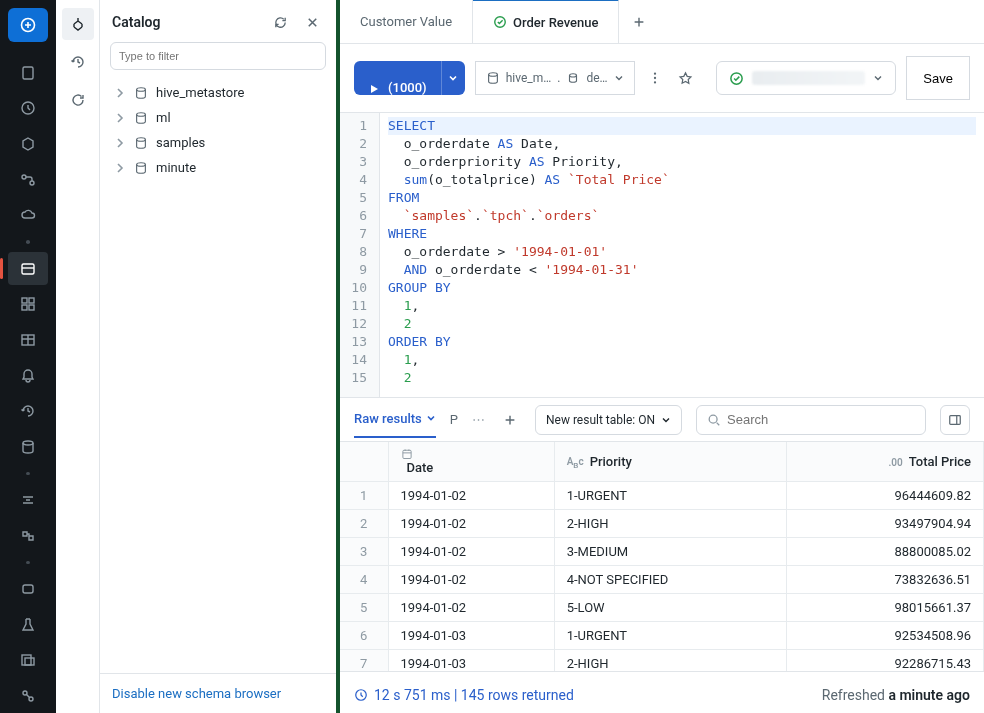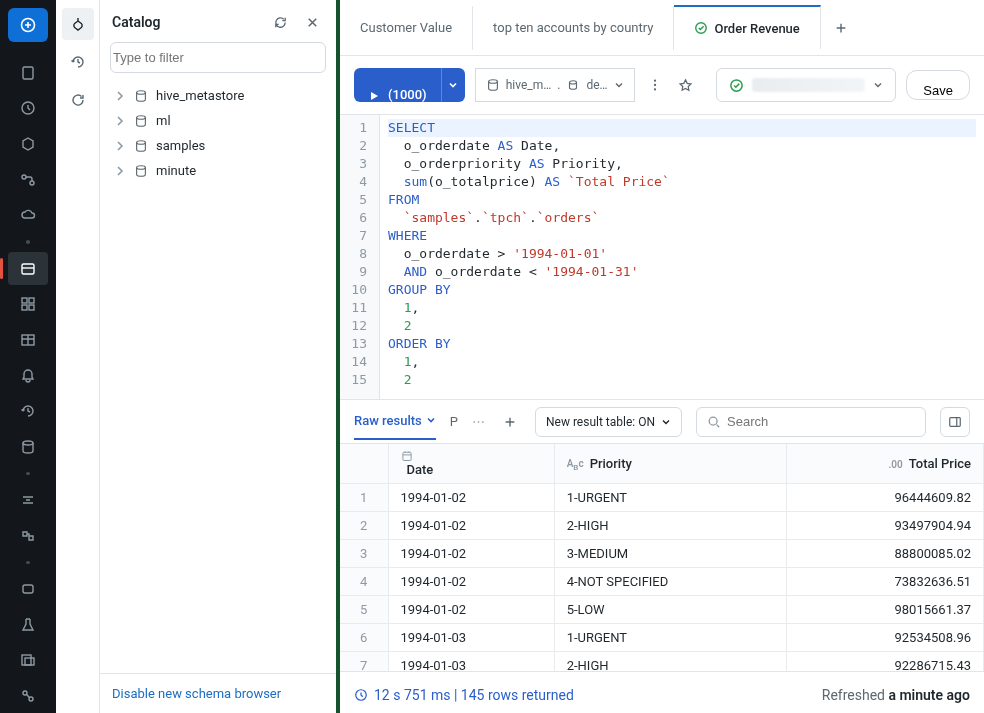--- a/index.html
+++ b/index.html
@@ -12,46 +12,46 @@
 .rail-btn.active::before { content: ""; position: absolute; left: -8px; top: 6px; bottom: 6px; width: 3px; background: #e55340; border-radius: 2px; }
 .rail-dot { width: 4px; height: 4px; background: #444c54; border-radius: 50%; margin: 6px 0; }
 .sidebar2 { width: 44px; border-right: 1px solid #e1e5e9; display: flex; flex-direction: column; align-items: center; padding-top: 8px; gap: 6px; background: #fff; }
 .sidebar2-btn { width: 32px; height: 32px; display: flex; align-items: center; justify-content: center; color: #5b6871; border-radius: 4px; cursor: pointer; }
 .sidebar2-btn.active { background: #eef1f4; color: #1f272d; }
 .catalog { width: 240px; border-right: 4px solid #14532d; display: flex; flex-direction: column; background: #fff; }
 .catalog-header { display: flex; align-items: center; padding: 10px 12px 8px; gap: 8px; }
 .catalog-title { font-weight: 600; font-size: 14px; flex: 1; }
 .icon-btn { width: 24px; height: 24px; display: flex; align-items: center; justify-content: center; color: #5b6871; cursor: pointer; border-radius: 4px; }
 .catalog-filter { margin: 0 10px 10px; }
-.catalog-filter input { width: 100%; padding: 7px 2px; border: 1px solid #d5dae0; border-radius: 6px; font-size: 13px; outline: none; }
+.catalog-filter input { width: 100%; padding: 7px 8px; border: 1px solid #d5dae0; border-radius: 6px; font-size: 11px; outline: none; }
 .chips { display: flex; gap: 6px; padding: 0 10px 10px; }
 .chip { padding: 4px 12px; border: 1px solid #d5dae0; border-radius: 12px; font-size: 12px; cursor: pointer; }
 .chip.active { background: #eef1f4; border-color: #c0c7ce; }
 .tree { flex: 1; overflow-y: auto; padding: 0 6px; }
 .tree-item { display: flex; align-items: center; gap: 6px; padding: 5px 8px; cursor: pointer; border-radius: 4px; }
 .tree-chevron { width: 14px; color: #8e9aa3; display: flex; }
 .tree-icon { width: 16px; color: #5b6871; display: flex; }
 .catalog-footer { padding: 12px; border-top: 1px solid #e1e5e9; }
 .catalog-footer a { color: #1b6ec2; text-decoration: none; font-size: 13px; cursor: pointer; }
 .main { flex: 1; display: flex; flex-direction: column; min-width: 0; background: #fff; }
-.tabs { display: flex; align-items: center; border-bottom: 1px solid #e1e5e9; height: 56px; }
+.tabs { display: flex; align-items: center; border-bottom: 1px solid #e1e5e9; height: 44px; }
 .tab { padding: 0 20px; height: 44px; display: flex; align-items: center; gap: 6px; border-right: 1px solid #e1e5e9; font-size: 13px; cursor: pointer; color: #5b6871; }
 .tab.active { color: #1f272d; border-top: 2px solid #1b6ec2; margin-top: -1px; background: #fff; position: relative; font-weight: 500; }
 .tab.active .check-icon { color: #2a9d4e; }
 .tabs-add { width: 40px; display: flex; align-items: center; justify-content: center; color: #5b6871; cursor: pointer; }
 .toolbar { display: flex; align-items: center; padding: 12px 14px; gap: 10px; border-bottom: 1px solid #e1e5e9; }
 .run-btn { display: flex; align-items: center; background: #2a5fcb; border-radius: 6px; overflow: hidden; height: 34px; }
 .run-main { display: flex; align-items: flex-end; gap: 8px; padding: 0 14px; color: #fff; cursor: pointer; height: 100%; font-weight: 500; font-size: 13px; }
 .run-drop { width: 30px; display: flex; align-items: center; justify-content: center; color: #fff; border-left: 1px solid rgba(255,255,255,0.25); cursor: pointer; height: 100%; }
 .selector { display: flex; align-items: center; gap: 6px; border: 1px solid #d5dae0; border-radius: 0; padding: 0 10px; height: 34px; cursor: pointer; font-size: 12px; color: #5b6871; }
 .tb-icon { color: #5b6871; cursor: pointer; display: flex; width: 22px; height: 22px; align-items: center; justify-content: center; }
 .spacer { flex: 1; }
 .compute { display: flex; align-items: center; gap: 8px; border: 1px solid #d5dae0; border-radius: 6px; padding: 0 12px; height: 34px; cursor: pointer; min-width: 180px; }
 .compute-blur { flex:1; height: 14px; background: linear-gradient(90deg, #e9edf0 0%, #f2f5f7 100%); border-radius: 3px; filter: blur(1px); }
-.save-btn { border: 1px solid #d5dae0; border-radius: 11px; padding: 12px 16px; height: 30px; cursor: pointer; background: #fff; font-size: 13px; }
+.save-btn { border: 1px solid #d5dae0; border-radius: 0; padding: 12px 16px; height: 44px; cursor: pointer; background: #fff; font-size: 13px; }
 .editor { display: flex; font-family: "Menlo","Monaco","Consolas",monospace; font-size: 13px; line-height: 18px; overflow: hidden; border-bottom: 1px solid #e1e5e9; }
 .gutter { background: #f7f9fa; border-right: 1px solid #e1e5e9; padding: 4px 8px 10px 0; text-align: right; color: #8e9aa3; min-width: 40px; }
 .gutter div { padding-right: 4px; }
 .code { flex: 1; padding: 4px 8px 10px; white-space: pre; overflow-x: auto; background: #fff; }
 .code .kw { color: #2a5fcb; }
 .code .id { color: #1f272d; }
 .code .str { color: #c0392b; }
 .code .num { color: #2a9d4e; }
 .code .bt { color: #c0392b; }
 .code .op { color: #1f272d; }
@@ -288,23 +288,20 @@
     <div class="catalog-footer">
       <a>Disable new schema browser</a>
     </div>
   </div>
 
   <div class="main">
     <div class="tabs" id="tabs">
         <div class="tab">
           <span>Customer Value</span>
         </div>
-        <div class="tab">
-          <span>top ten accounts by country</span>
-        </div>
         <div class="tab active">
           <span class="check-icon">
             <svg width="14" height="14" viewBox="0 0 16 16" stroke="currentColor" stroke-width="1.6" fill="none">
               <circle cx="8" cy="8" r="6"></circle>
               <path d="M5.5 8l1.8 1.8L11 6"></path>
             </svg>
           </span>
           <span>Order Revenue</span>
         </div>
         <div class="tabs-add">

